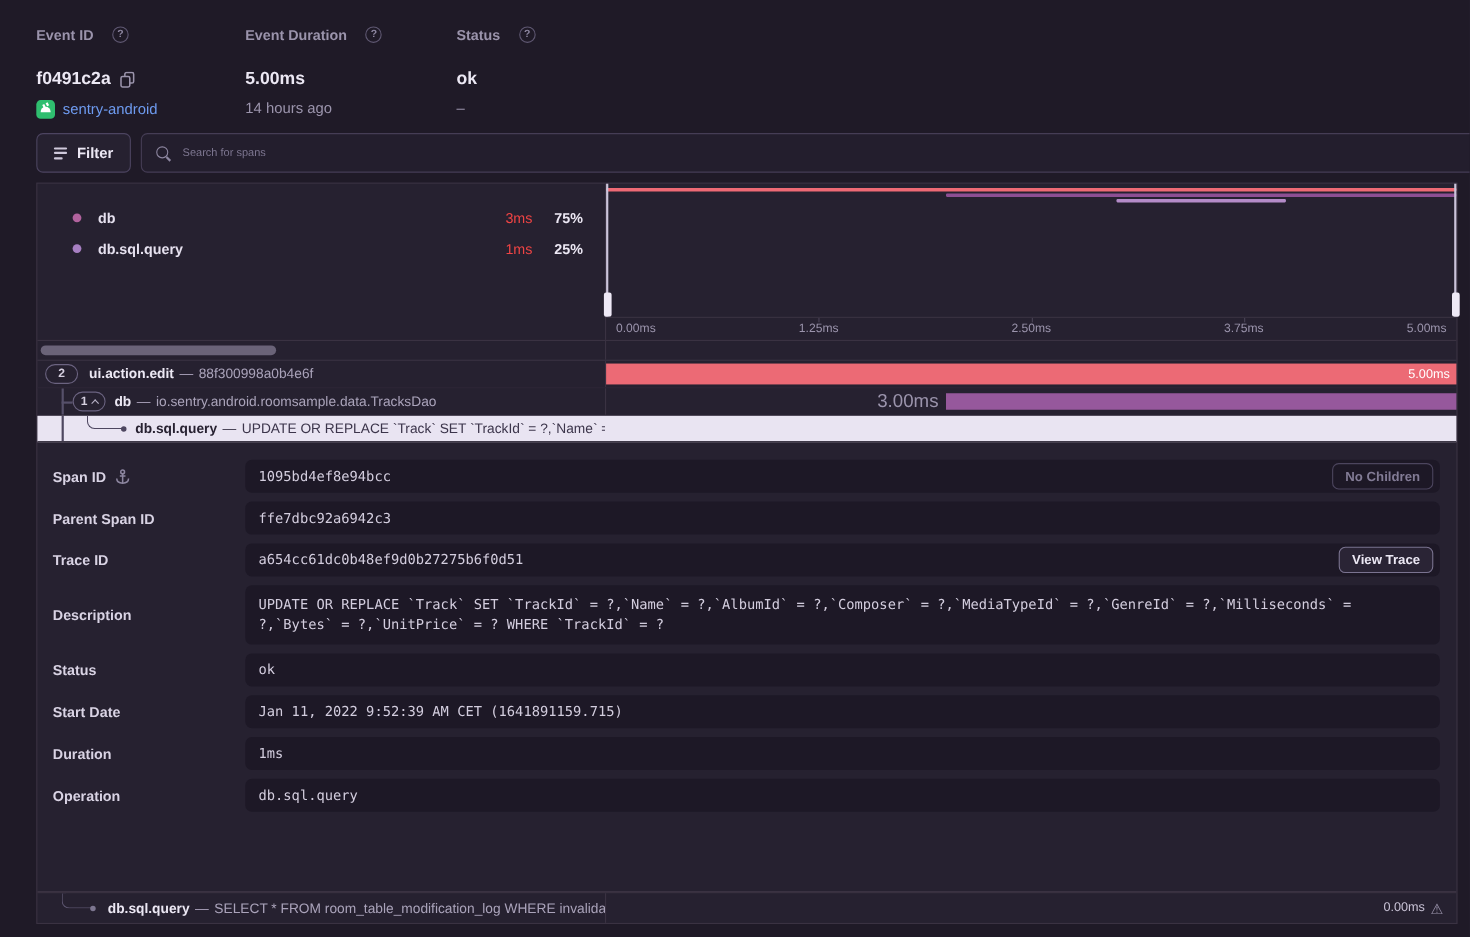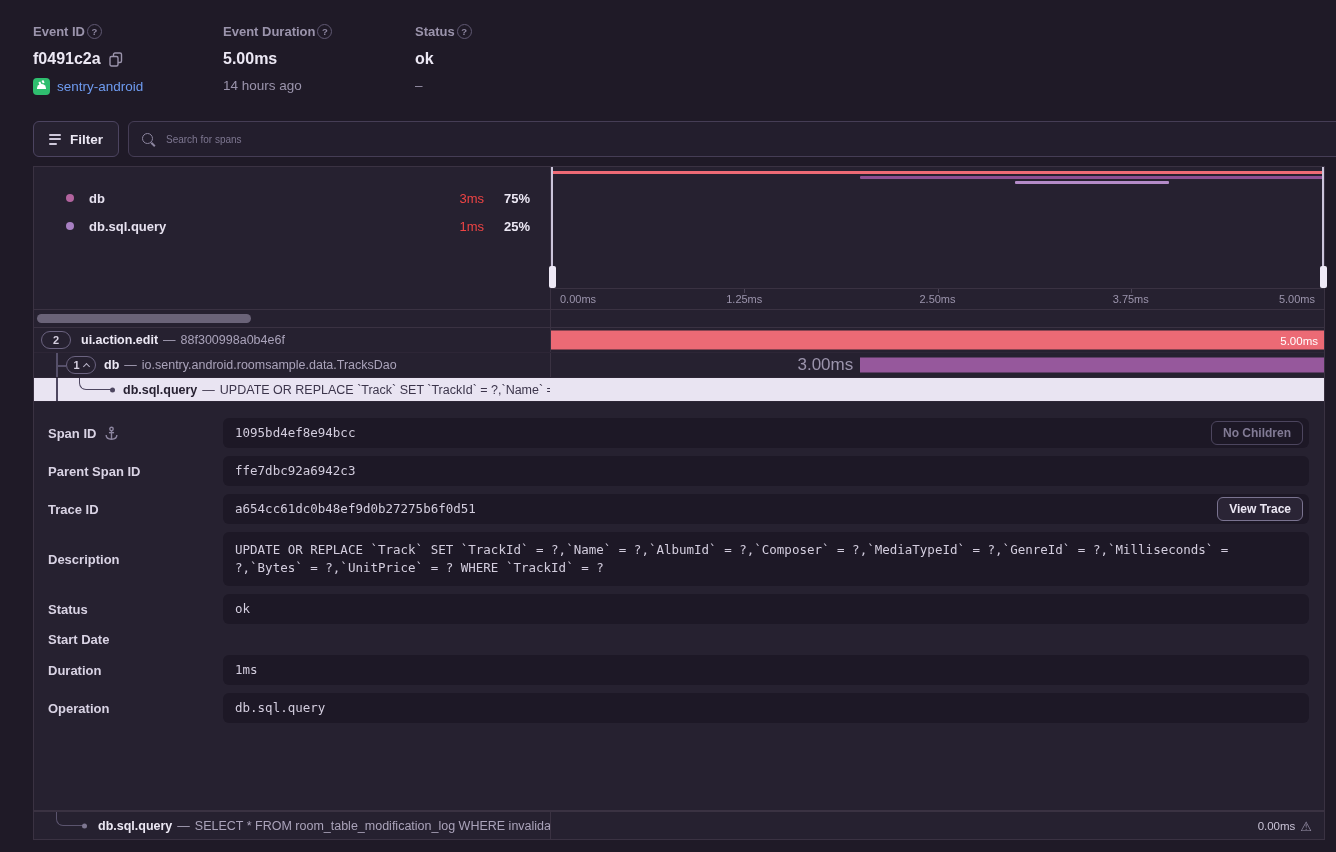--- a/index.html
+++ b/index.html
@@ -9,21 +9,21 @@
     font-family:"Liberation Sans", sans-serif;
     color:#ece8f4;
     position:relative;
     overflow:hidden;
   }
 
   
   .hdr { position:absolute; left:33px; top:24px; display:flex; }
   .hdr-col1 { width:190px; }
   .hdr-col2 { width:192px; }
-  .hdr-label { display:flex; align-items:flex-end; gap:2px; font-size:13px; font-weight:bold; color:#9b94ac; margin-bottom:11px; }
+  .hdr-label { display:flex; align-items:flex-end; gap:17px; font-size:13px; font-weight:bold; color:#9b94ac; margin-bottom:24px; }
   .help-ic { width:15px; height:15px; border:1.5px solid #5f5872; border-radius:50%; color:#8d86a0;
     font-size:9.5px; font-weight:bold; display:inline-flex; align-items:center; justify-content:center; }
   .hdr-value { font-size:16px; font-weight:600; color:#ece8f4; margin-bottom:10px; display:flex; align-items:center; gap:8px; }
   .hdr-sub { font-size:13.5px; color:#9b94ac; display:flex; align-items:center; gap:7px; }
   .link { color:#6e9bf0; }
   .android-ic { width:17px; height:17px; border-radius:4px; background:#2fbe6f; position:relative; flex:none; }
   .android-ic::after { content:""; position:absolute; left:4px; top:6px; width:9px; height:5px;
     background:#fff; border-radius:5px 5px 0 0; }
   .android-ic::before { content:""; position:absolute; left:6px; top:3.5px; width:1.5px; height:3px;
     background:#fff; transform:rotate(-28deg); box-shadow:3.5px 0 0 #fff; }
@@ -327,20 +327,21 @@
       <span class="d-value multi">UPDATE OR REPLACE `Track` SET `TrackId` = ?,`Name` = ?,`AlbumId` = ?,`Composer` = ?,`MediaTypeId` = ?,`GenreId` = ?,`Milliseconds` = ?,`Bytes` = ?,`UnitPrice` = ? WHERE `TrackId` = ?</span>
     </div>
 
     <div class="d-row">
       <span class="d-label">Status</span>
       <span class="d-value">ok</span>
     </div>
 
     <div class="d-row">
       <span class="d-label">Start Date</span>
+      <span class="d-value">Jan 11, 2022 9:52:39 AM CET (1641891159.715)</span>
     </div>
 
 
     <div class="d-row">
       <span class="d-label">Duration</span>
       <span class="d-value">1ms</span>
     </div>
 
     <div class="d-row">
       <span class="d-label">Operation</span>

